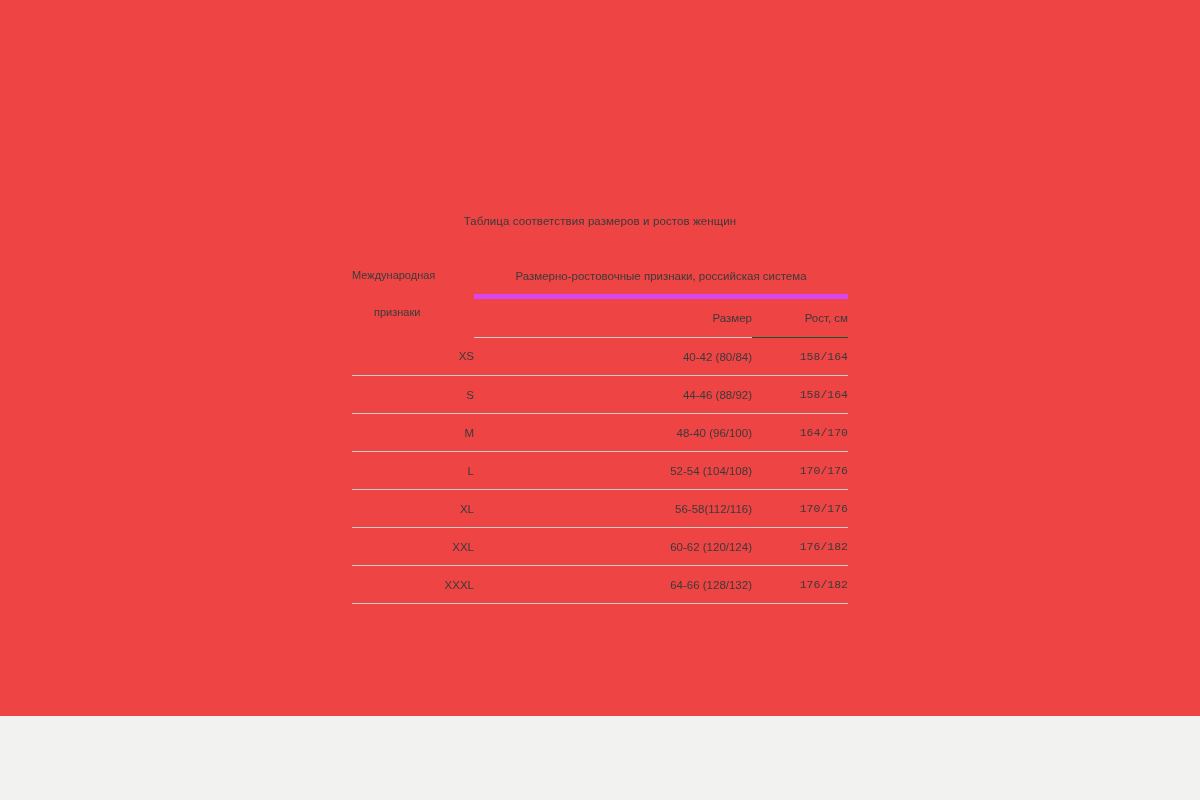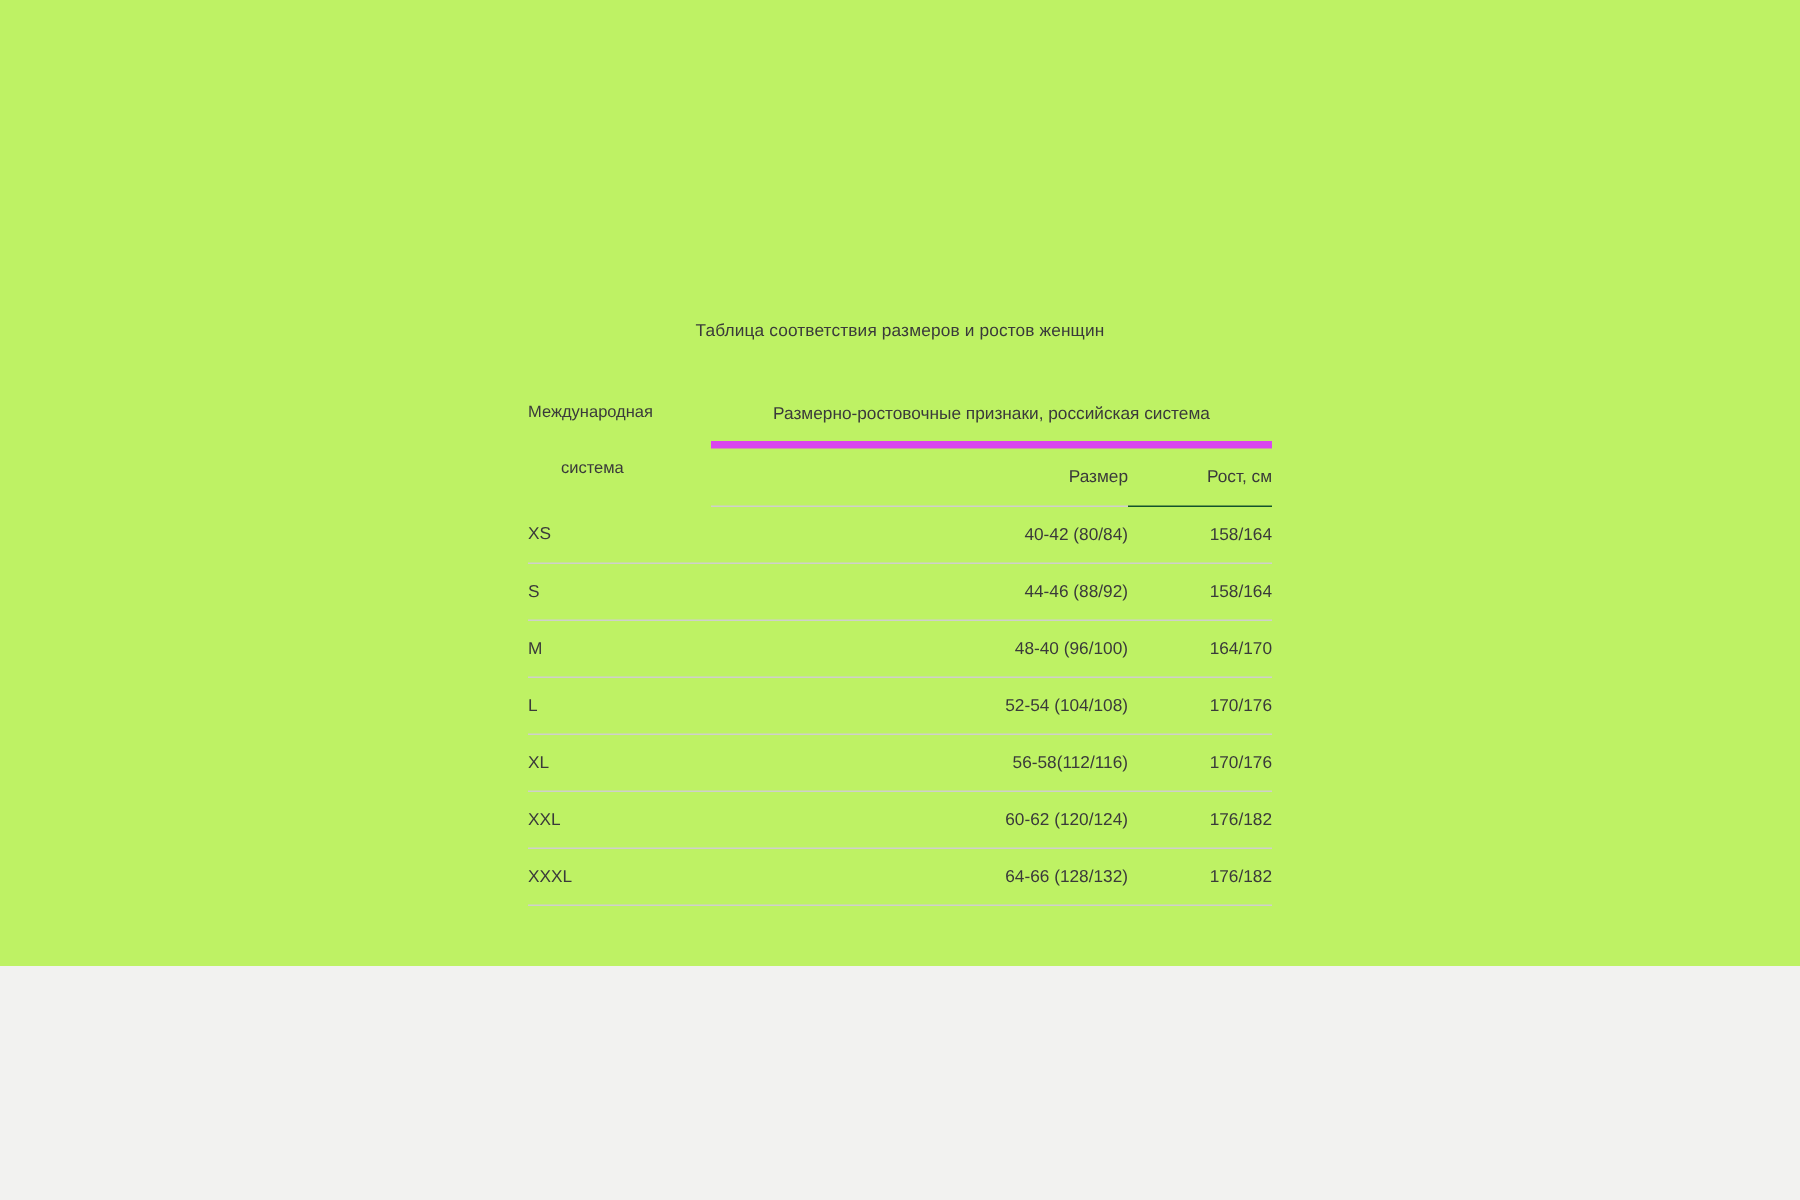--- a/index.html
+++ b/index.html
@@ -14,22 +14,22 @@
     color: #333333;
     position: relative;
     overflow: hidden;
   }
 
   .page {
     position: absolute;
     left: 0;
     top: 0;
     width: 1200px;
-    height: 644px;
-    background: #bef264;
+    height: 716px;
+    background: #ef4444;
   }
 
   .table-wrap {
     position: absolute;
     left: 352px;
     top: 215px;
     width: 496px;
   }
 
   .table-caption {
@@ -90,46 +90,47 @@
     padding-right: 0px;
   }
 
   tbody tr td {
     height: 37px;
     vertical-align: middle;
     border-bottom: 1px solid #cfcfcc;
     font-size: 11.5px;
   }
   td.c-intl {
-    text-align: left;
+    text-align: right;
     width: 122px;
   }
   td.c-size {
     text-align: right;
   }
   td.c-height {
     text-align: right;
     width: 96px;
+    font-family: Liberation Mono, monospace;
   }
 </style>
 </head>
 <body>
 
 <div class="page">
 
   <div class="table-wrap">
 
     <div class="table-caption">Таблица соответствия размеров и ростов женщин</div>
 
     <table class="size-table">
       <thead>
         <tr>
           <td class="hdr-intl" rowspan="2">
             <div class="line1">Международная</div>
-            <div class="line2">система</div>
+            <div class="line2">признаки</div>
           </td>
           <td class="hdr-group" colspan="2">Размерно-ростовочные признаки, российская система</td>
         </tr>
         <tr>
           <td class="hdr-sub-size">Размер</td>
           <td class="hdr-sub-height">Рост, см</td>
         </tr>
       </thead>
       <tbody>
         <tr>

